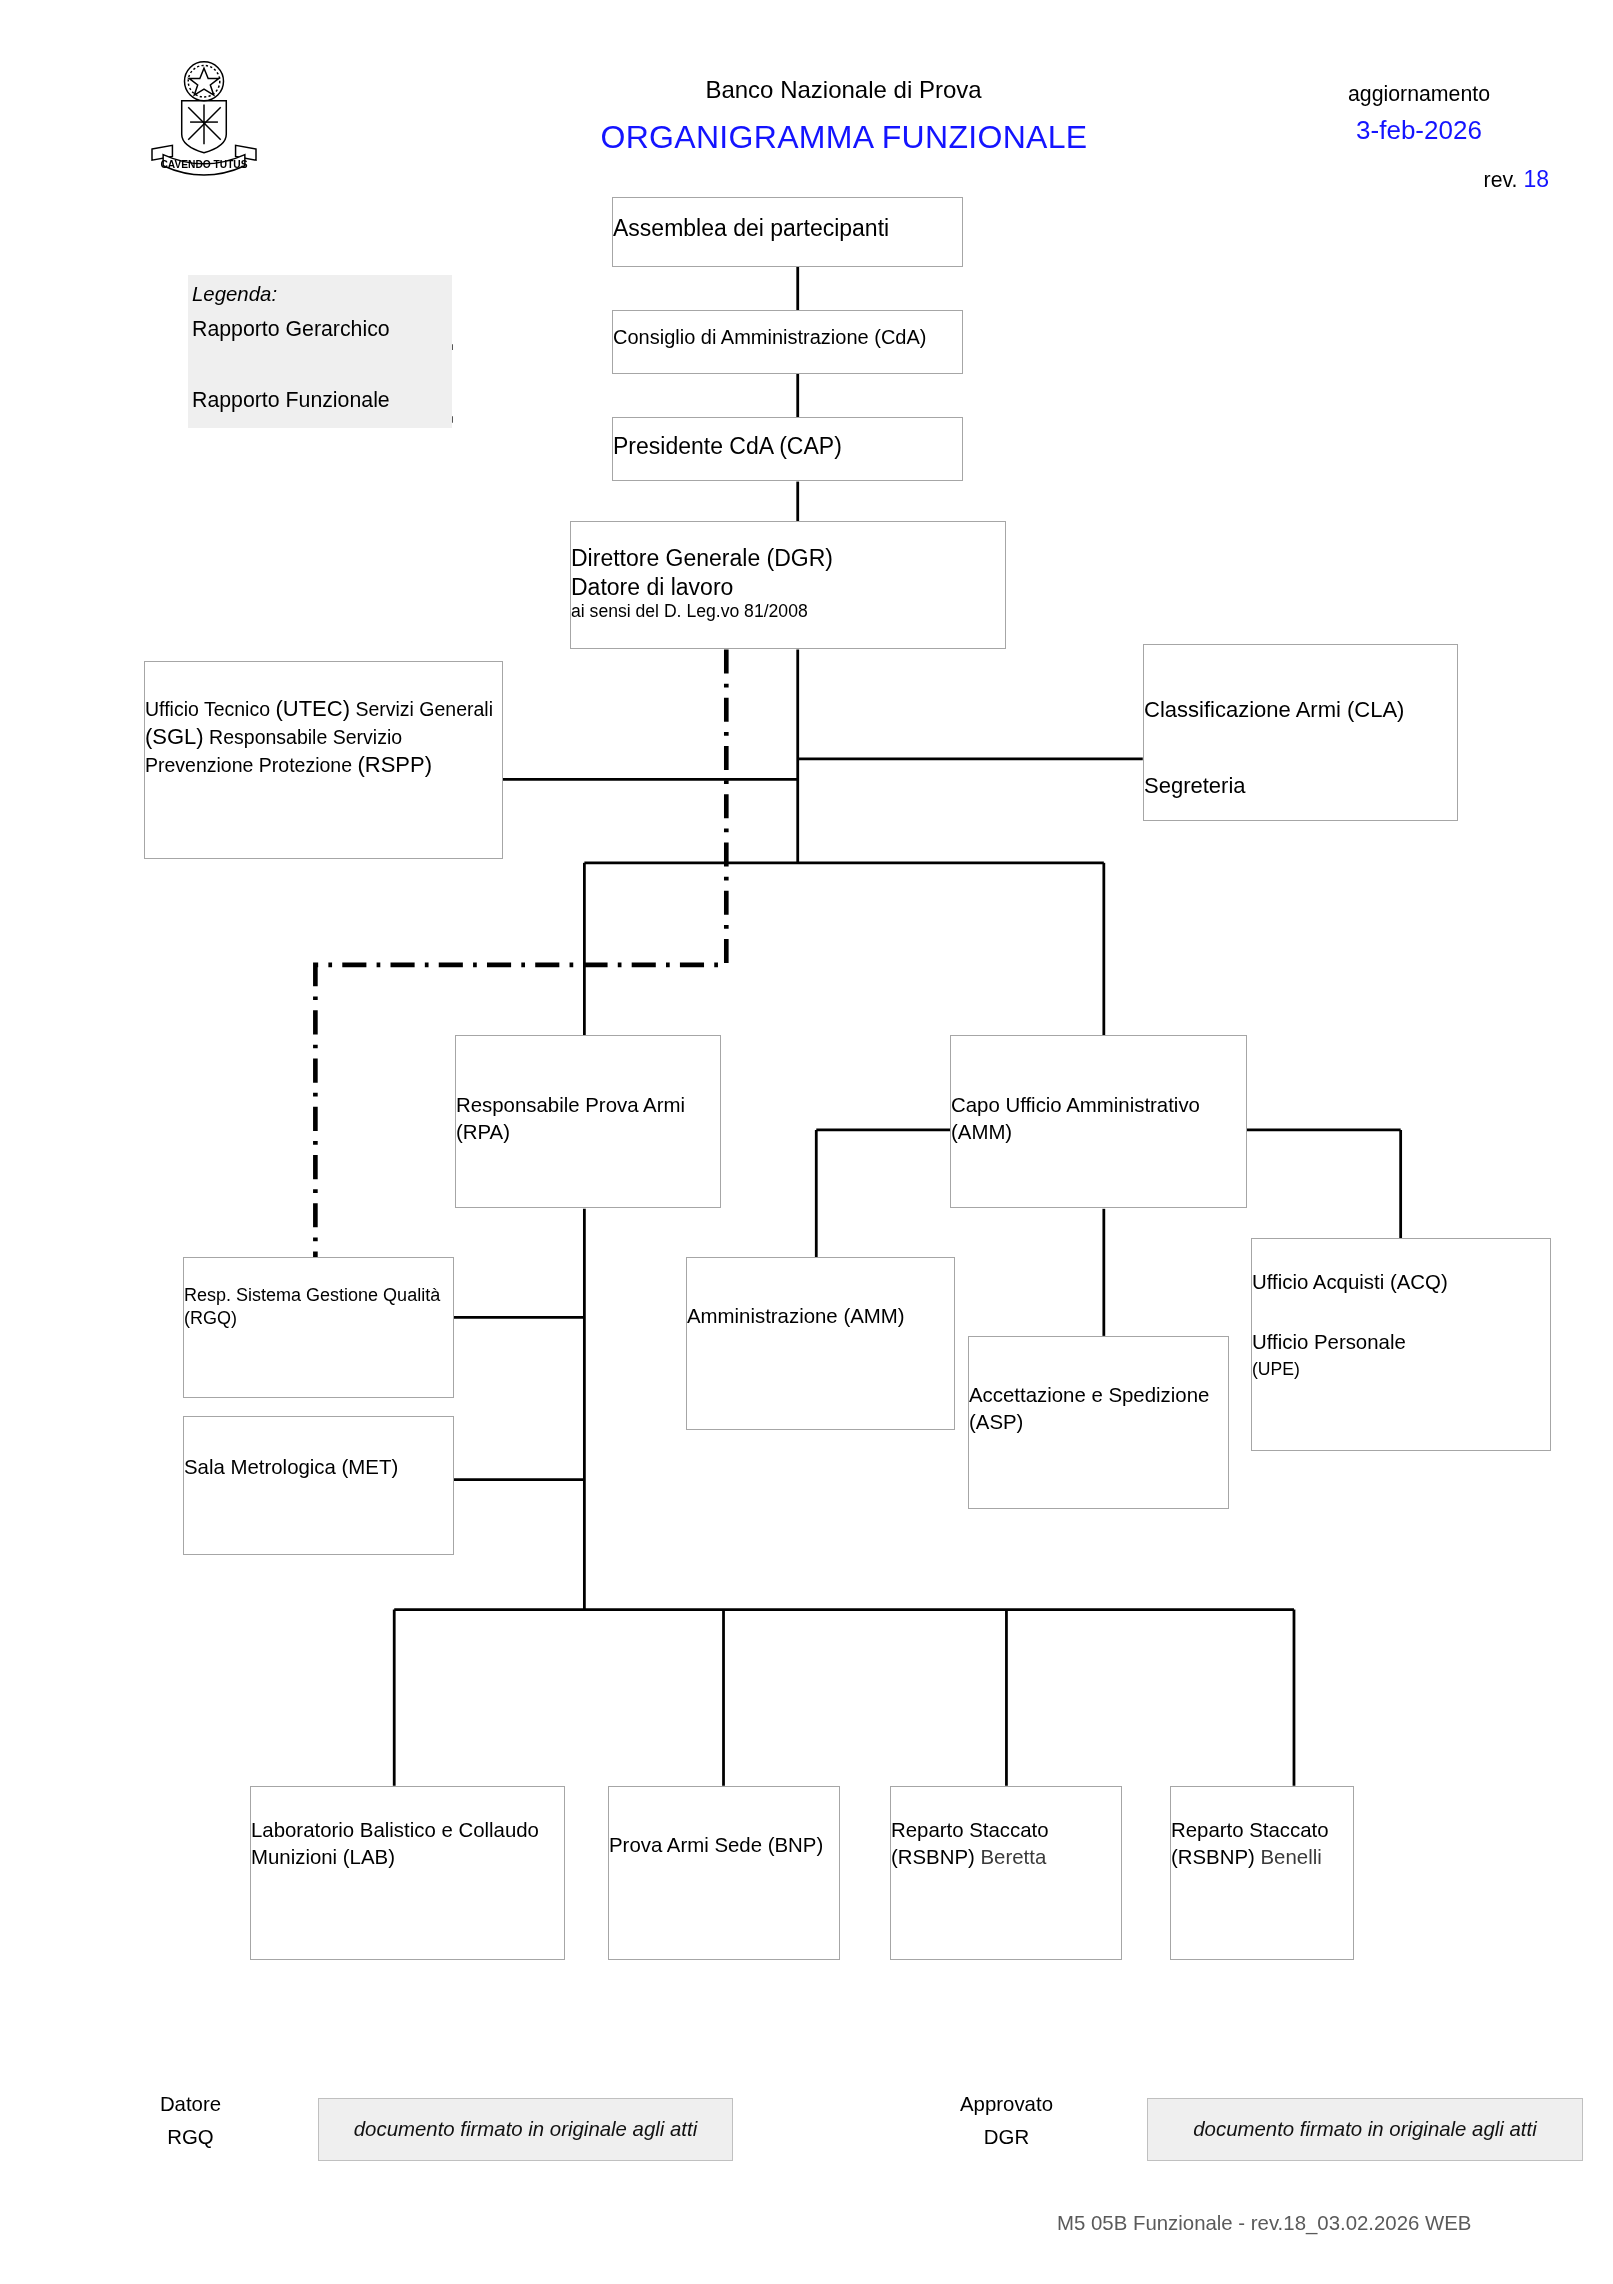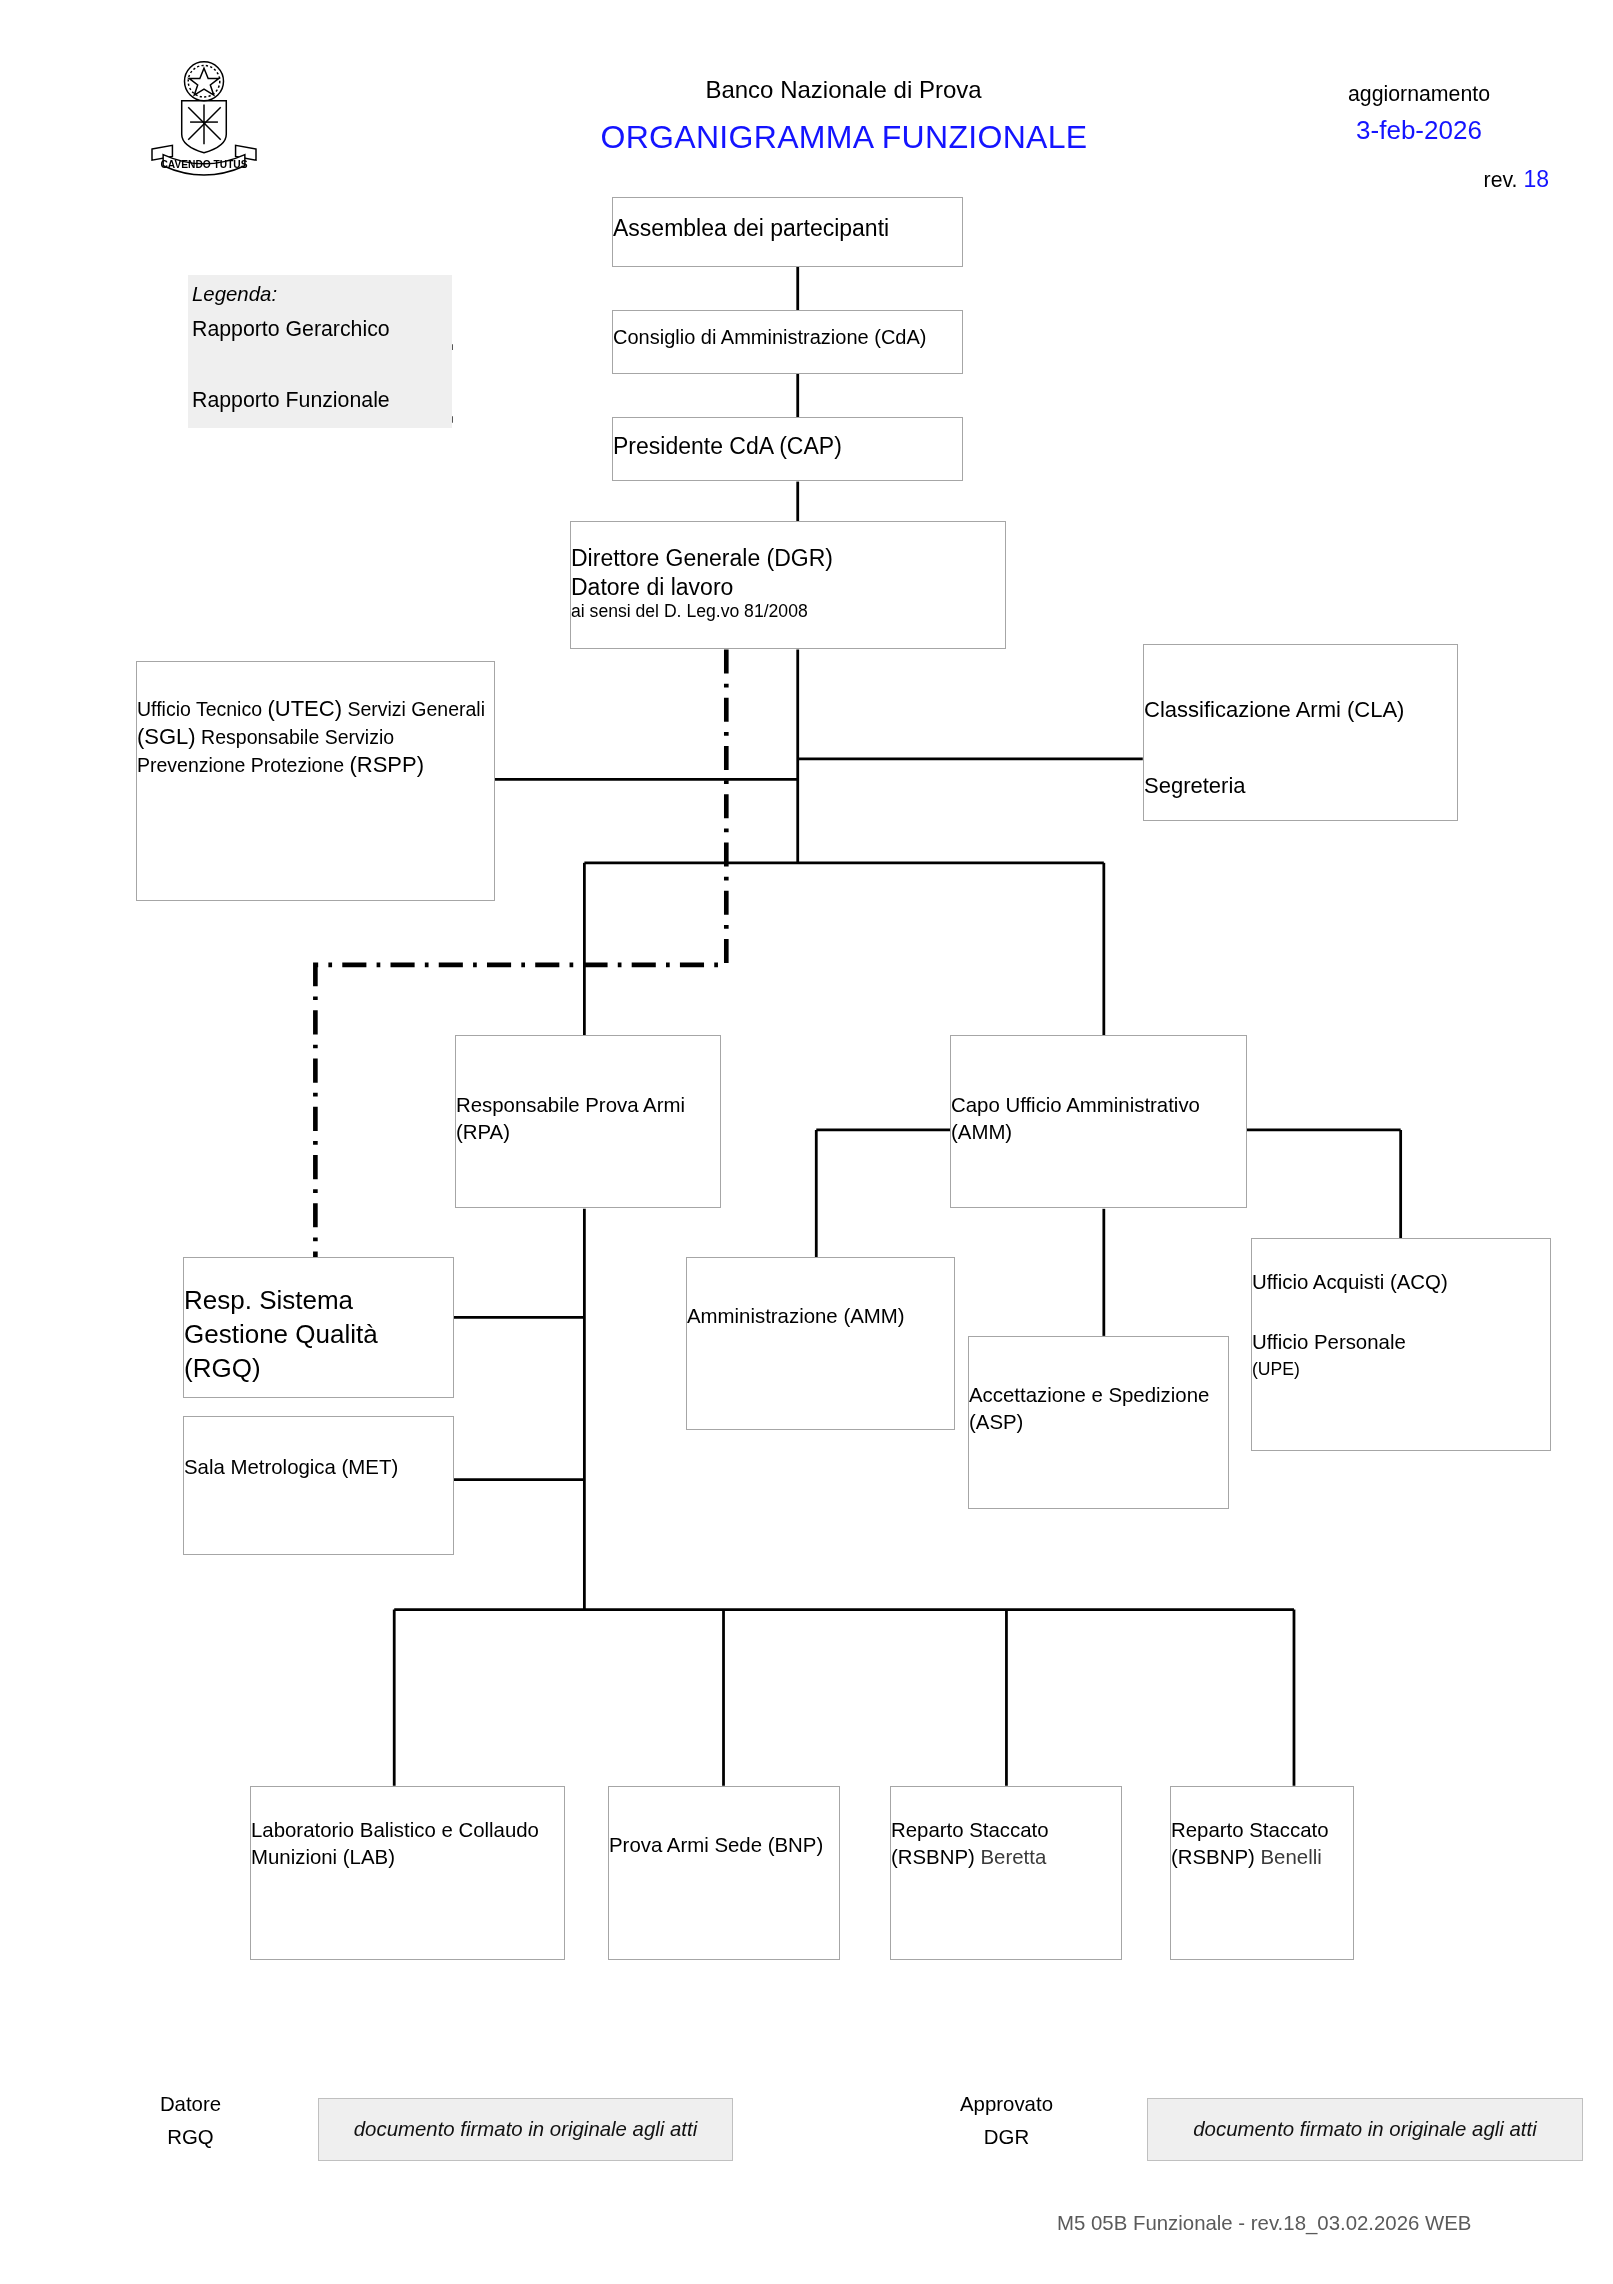--- a/index.html
+++ b/index.html
@@ -290,21 +290,21 @@
   </div>
 
   <div class="node" style="left:570px; top:521px; width:436px; height:128px; font-size:23px; padding-top:22px; line-height:1.24;">
     <div class="inner">
       <span class="line1">Direttore Generale (DGR)</span>
       <span class="line2">Datore di lavoro</span>
       <span class="line3 small">ai sensi del D. Leg.vo 81/2008</span>
     </div>
   </div>
 
-  <div class="node" style="left:136px; top:661px; width:359px; height:240px; font-size:19.5px; padding-top:33px; line-height:1.27;">
+  <div class="node" style="left:144px; top:661px; width:359px; height:198px; font-size:19.5px; padding-top:33px; line-height:1.27;">
     <div class="inner">
       <span>Ufficio Tecnico</span>
       <span style="font-size:22px;">(UTEC)</span>
       <span>Servizi Generali</span>
       <span style="font-size:22px;">(SGL)</span>
       <span>Responsabile</span>
       <span>Servizio Prevenzione Protezione</span>
       <span style="font-size:22px;">(RSPP)</span>
     </div>
   </div>
@@ -323,21 +323,21 @@
     </div>
   </div>
 
   <div class="node" style="left:950px; top:1035px; width:297px; height:173px; font-size:20.4px; padding-top:56px; line-height:1.3;">
     <div class="inner">
       <span>Capo Ufficio Amministrativo</span>
       <span>(AMM)</span>
     </div>
   </div>
 
-  <div class="node" style="left:183px; top:1257px; width:271px; height:141px; font-size:26px; padding-top:26px; line-height:1.3;">
+  <div class="node" style="left:183px; top:1257px; width:271px; height:141px; font-size:18px; padding-top:26px; line-height:1.3;">
     <div class="inner">
       <span>Resp.</span>
       <span>Sistema Gestione Qualità</span>
       <span>(RGQ)</span>
     </div>
   </div>
 
   <div class="node" style="left:183px; top:1416px; width:271px; height:139px; font-size:20.4px; padding-top:37px; line-height:1.3;">
     <div class="inner">
       <span>Sala Metrologica</span>

